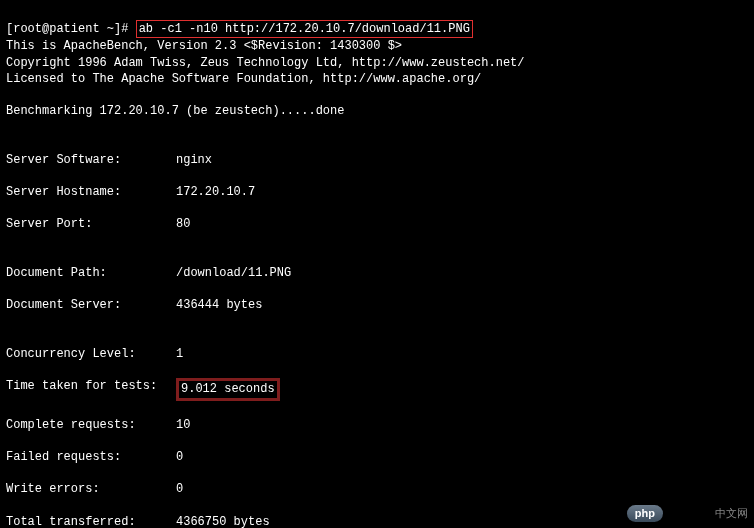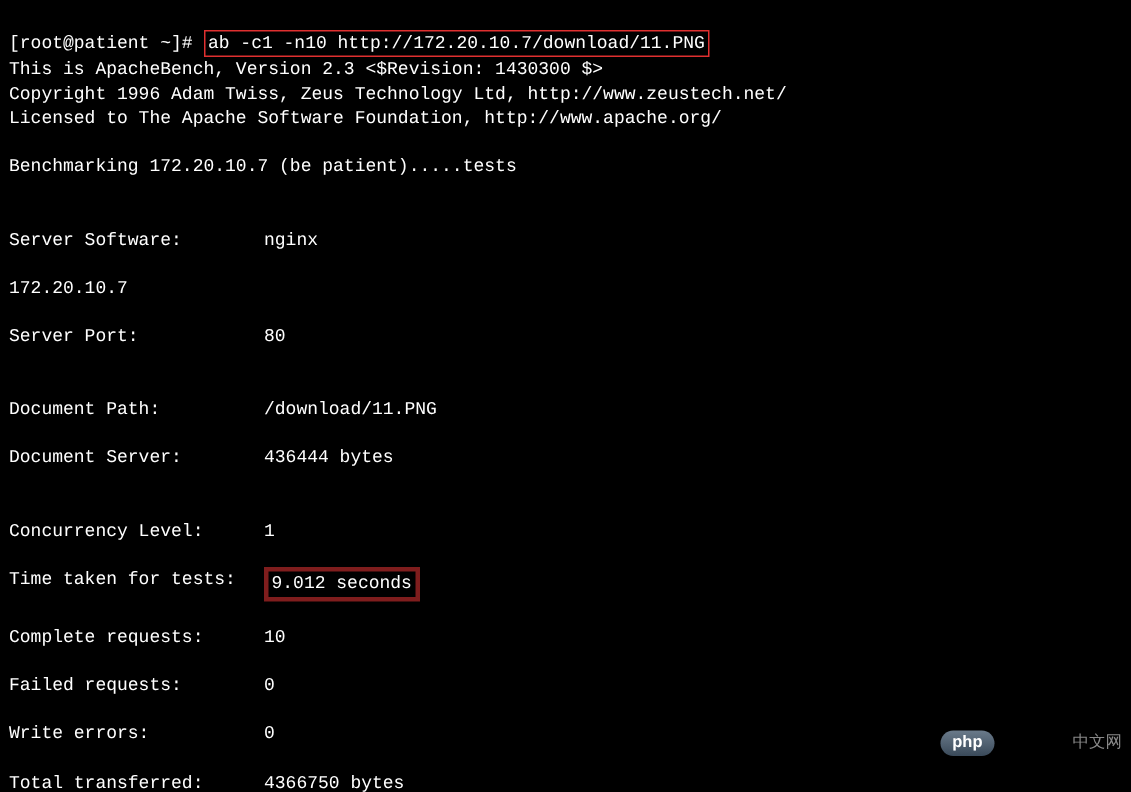--- a/index.html
+++ b/index.html
@@ -27,21 +27,21 @@
   .box-time {
     border: 3px solid #7f1d1d;
     padding: 0 2px;
     display: inline-block;
   }
   .kv-row { display: flex; }
   .kv-label { display: inline-block; width: 170px; }
   .kv-val { display: inline-block; }
   .logo {
     position: absolute;
-    bottom: 24px;
+    bottom: 6px;
     right: 6px;
     display: flex;
     align-items: center;
   }
   .logo-badge {
     background: linear-gradient(#6a7a8a, #3a4a5a);
     color: #fff;
     font-weight: bold;
     border-radius: 10px;
     padding: 1px 8px;
@@ -58,25 +58,25 @@
 </style>
 </head>
 <body>
 
 <div class="term">
 <span>[root@patient ~]#</span> <span class="box-cmd">ab -c1 -n10 http://172.20.10.7/download/11.PNG</span>
 <span>This is ApacheBench, Version 2.3 &lt;$Revision: 1430300 $&gt;</span>
 <span>Copyright 1996 Adam Twiss, Zeus Technology Ltd, http://www.zeustech.net/</span>
 <span>Licensed to The Apache Software Foundation, http://www.apache.org/</span>
 
-<span>Benchmarking 172.20.10.7 (be patient).....tests</span>
+<span>Benchmarking 172.20.10.7 (be zeustech).....done</span>
 
 
 <span class="kv-row"><span class="kv-label">Server Software:</span><span class="kv-val">nginx</span></span>
-<span class="kv-row"><span class="kv-val">172.20.10.7</span></span>
+<span class="kv-row"><span class="kv-label">Server Hostname:</span><span class="kv-val">172.20.10.7</span></span>
 <span class="kv-row"><span class="kv-label">Server Port:</span><span class="kv-val">80</span></span>
 
 <span class="kv-row"><span class="kv-label">Document Path:</span><span class="kv-val">/download/11.PNG</span></span>
 <span class="kv-row"><span class="kv-label">Document Server:</span><span class="kv-val">436444 bytes</span></span>
 
 <span class="kv-row"><span class="kv-label">Concurrency Level:</span><span class="kv-val">1</span></span>
 <span class="kv-row"><span class="kv-label">Time taken for tests:</span><span class="box-time kv-val">9.012 seconds</span></span>
 <span class="kv-row"><span class="kv-label">Complete requests:</span><span class="kv-val">10</span></span>
 <span class="kv-row"><span class="kv-label">Failed requests:</span><span class="kv-val">0</span></span>
 <span class="kv-row"><span class="kv-label">Write errors:</span><span class="kv-val">0</span></span>

